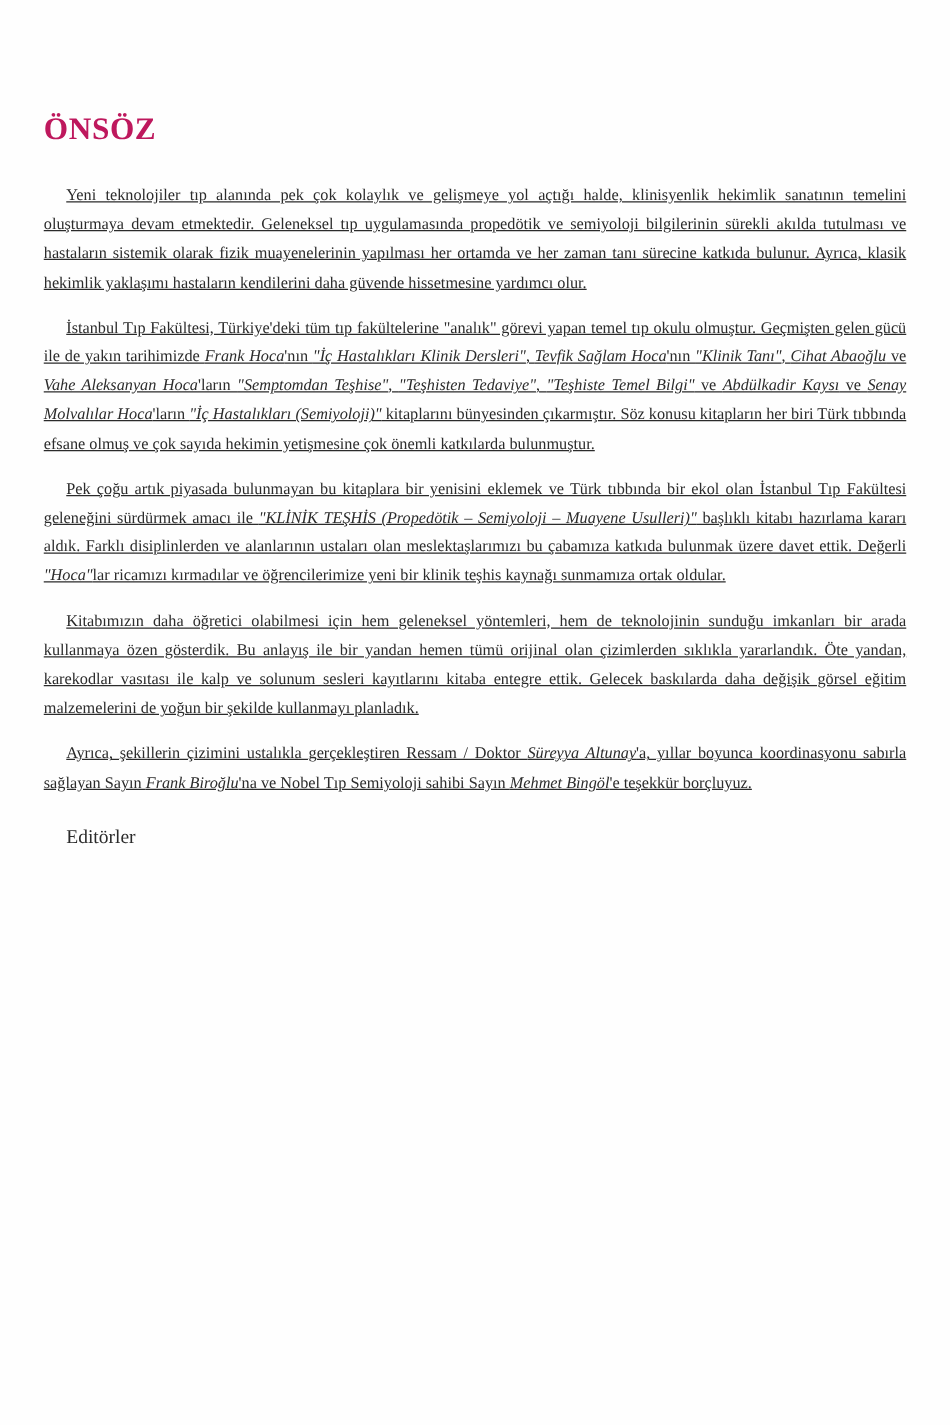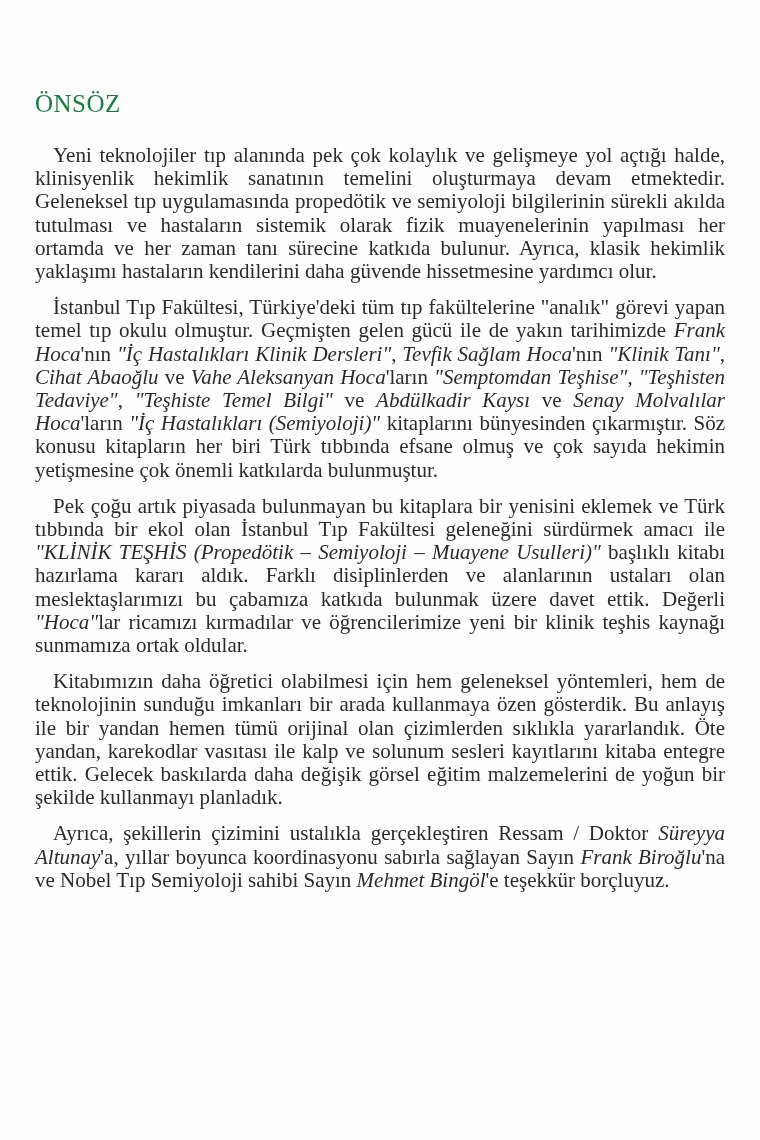--- a/index.html
+++ b/index.html
@@ -1,32 +1,33 @@
 <!DOCTYPE html>
 <html><head>
 <meta charset="utf-8">
 <style>
   html, body { margin: 0; padding: 0; background: #fefefe; }
   body { width: 760px; height: 1140px; position: relative; overflow: hidden;
          font-family: "Liberation Serif", "DejaVu Serif", serif; color: #2b2b2b; }
   .page { position: absolute; left: 35px; top: 90px; width: 690px; }
-  .title { font-family: "Liberation Serif", serif; font-weight: normal; font-size: 25px;
-           color: #15803d; letter-spacing: 0.5px; margin: 0 0 26px 0; line-height: 28px; }
-  .para { font-size: 21px; line-height: 23.2px; text-align: justify; margin: 0 0 13px 0;
-          text-indent: 18px; hyphens: manual; }
+  .title { font-family: "Liberation Serif", serif; font-weight: bold; font-size: 25px;
+           color: #be185d; letter-spacing: 0.5px; margin: 0 0 26px 0; line-height: 28px; }
+  .para { font-size: 13px; line-height: 23.2px; text-align: justify; margin: 0 0 13px 0;
+          text-indent: 18px; hyphens: manual; text-decoration: underline; }
   .para i { font-style: italic; }
   .sig-label { font-size: 15.6px; margin: 22px 0 0 18px; line-height: 22px; }
   .sig-names { font-size: 15.6px; font-style: italic; margin: 18px 0 0 18px; line-height: 22px; }
   .sep { font-style: normal; margin: 0 6px; }
 </style>
 </head>
 <body>
 
 <div class="page">
   <h1 class="title">ÖNSÖZ</h1>
   <div id="paras">
       <p class="para"><span>Yeni teknolojiler tıp alanında pek çok kolaylık ve gelişmeye yol açtığı halde, klinisyenlik hekimlik sanatının temelini oluşturmaya devam etmektedir. Geleneksel tıp uygulamasında propedötik ve semiyoloji bilgilerinin sürekli akılda tutulması ve hastaların sistemik olarak fizik muayenelerinin yapılması her ortamda ve her zaman tanı sürecine katkıda bulunur. Ayrıca, klasik hekimlik yaklaşımı hastaların kendilerini daha güvende hissetmesine yardım­cı olur.</span></p>
       <p class="para"><span>İstanbul Tıp Fakültesi, Türkiye'deki tüm tıp fakültelerine "analık" görevi yapan temel tıp okulu olmuştur. Geçmişten gelen gücü ile de yakın tarihimizde </span><i>Frank Hoca</i><span>'nın </span><i>"İç Hastalık­ları Klinik Dersleri"</i><span>, </span><i>Tevfik Sağlam Hoca</i><span>'nın </span><i>"Klinik Tanı"</i><span>, </span><i>Cihat Abaoğlu</i><span> ve </span><i>Vahe Aleksan­yan Hoca</i><span>'ların </span><i>"Semptomdan Teşhise"</i><span>, </span><i>"Teşhisten Tedaviye"</i><span>, </span><i>"Teşhiste Temel Bilgi"</i><span> ve </span><i>Abdül­kadir Kaysı</i><span> ve </span><i>Senay Molvalılar Hoca</i><span>'ların </span><i>"İç Hastalıkları (Semiyoloji)"</i><span> kitaplarını bünyesinden çıkarmıştır. Söz konusu kitapların her biri Türk tıbbında efsane olmuş ve çok sayıda hekimin yetişmesine çok önemli katkılarda bulunmuştur.</span></p>
       <p class="para"><span>Pek çoğu artık piyasada bulunmayan bu kitaplara bir yenisini eklemek ve Türk tıbbında bir ekol olan İstanbul Tıp Fakültesi geleneğini sürdürmek amacı ile </span><i>"KLİNİK TEŞHİS (Pro­pedötik – Semiyoloji – Muayene Usulleri)"</i><span> başlıklı kitabı hazırlama kararı aldık. Farklı disip­linlerden ve alanlarının ustaları olan meslektaşlarımızı bu çabamıza katkıda bulunmak üze­re davet ettik. Değerli </span><i>"Hoca"</i><span>lar ricamızı kırmadılar ve öğrencilerimize yeni bir klinik teşhis kaynağı sunmamıza ortak oldular.</span></p>
       <p class="para"><span>Kitabımızın daha öğretici olabilmesi için hem geleneksel yöntemleri, hem de teknolojinin sunduğu imkanları bir arada kullanmaya özen gösterdik. Bu anlayış ile bir yandan hemen tümü orijinal olan çizimlerden sıklıkla yararlandık. Öte yandan, karekodlar vasıtası ile kalp ve solunum sesleri kayıtlarını kitaba entegre ettik. Gelecek baskılarda daha değişik görsel eğitim malzemelerini de yoğun bir şekilde kullanmayı planladık.</span></p>
       <p class="para"><span>Ayrıca, şekillerin çizimini ustalıkla gerçekleştiren Ressam / Doktor </span><i>Süreyya Altunay</i><span>'a, yıl­lar boyunca koordinasyonu sabırla sağlayan Sayın </span><i>Frank Biroğlu</i><span>'na ve Nobel Tıp Semiyoloji sahibi Sayın </span><i>Mehmet Bingöl</i><span>'e teşekkür borçluyuz.</span></p>
     </div>
+  <div class="sig-label">Editörler</div>
 </div>
 
 </body></html>

